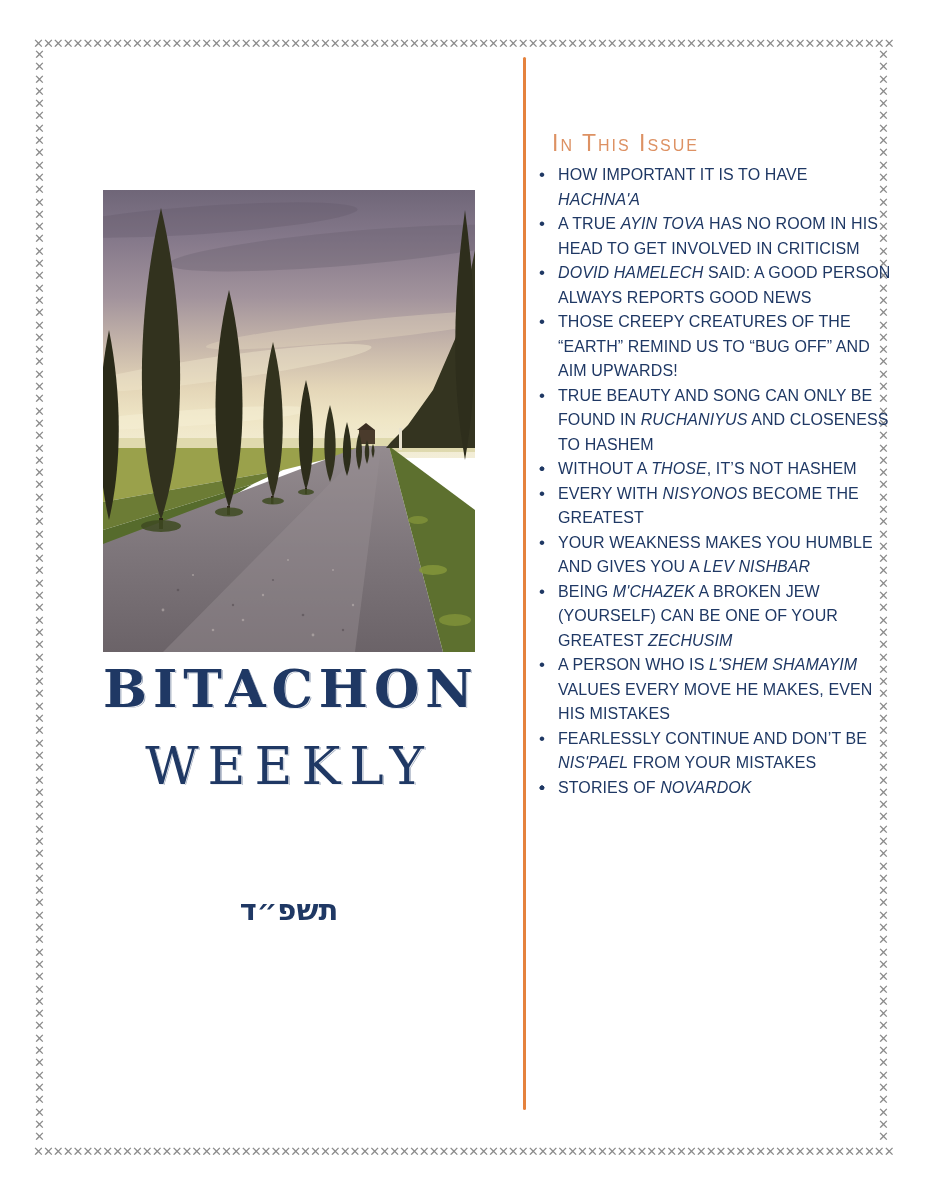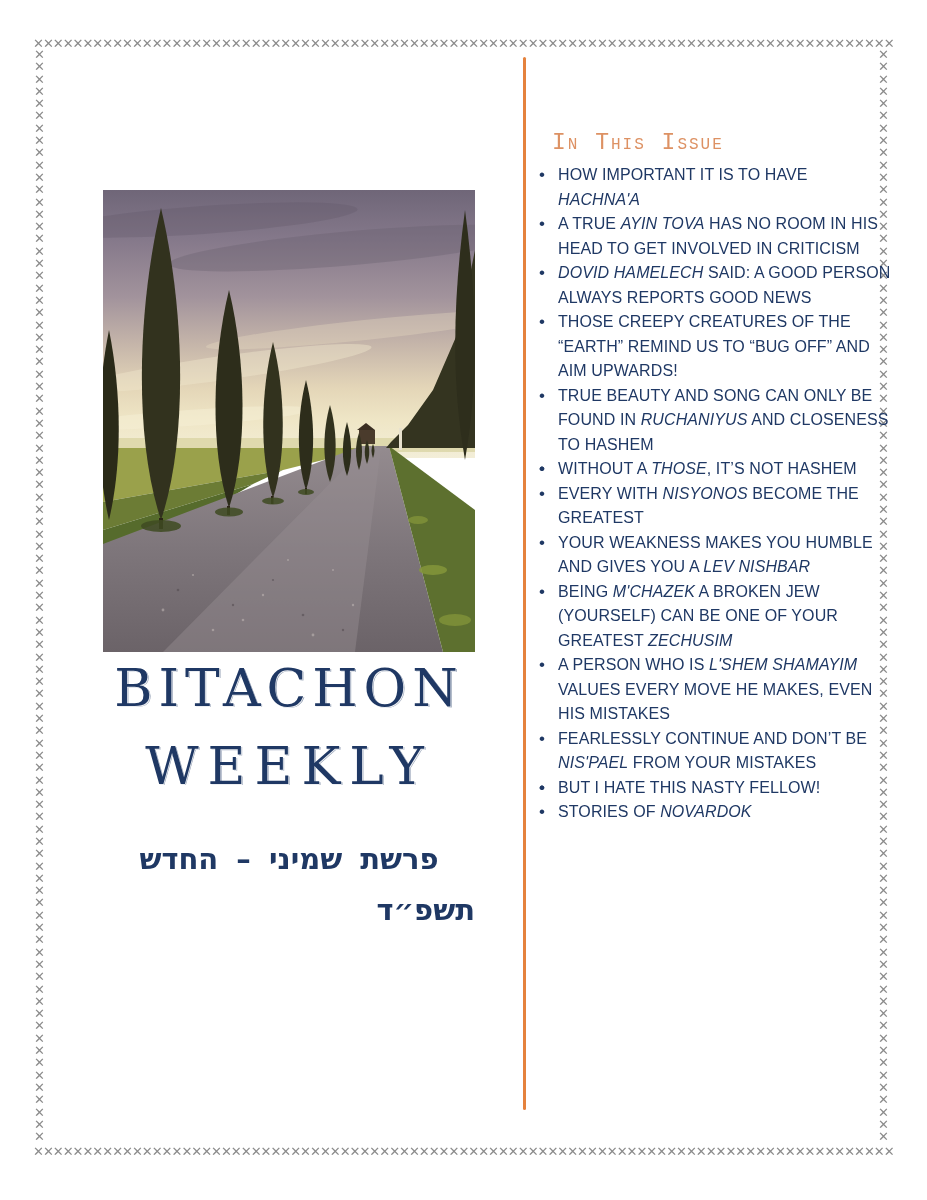--- a/index.html
+++ b/index.html
@@ -23,39 +23,39 @@
   .photo{ position:absolute; left:103px; top:190px; width:372px; height:462px; }
   .photo svg{ display:block; }
 
   
   .title-line{
     position:absolute; left:103px; width:372px; text-align:center;
     font-family:"DejaVu Serif","Liberation Serif",serif;
     color:var(--navy); font-weight:normal;
     text-shadow:0.6px 0.6px 0 rgba(255,255,255,0.85), 1.2px 1.2px 0 rgba(31,56,100,0.55);
   }
-  .title-1{ top:658px; font-size:52px; letter-spacing:6px; }
+  .title-1{ top:658px; font-size:52px; letter-spacing:6px;font-weight:bold; }
   .title-2{ top:736px; font-size:52px; letter-spacing:9px; }
   .hebrew{
     position:absolute; left:103px; width:372px; text-align:center;
     font-family:"DejaVu Sans", sans-serif; font-weight:bold;
     color:var(--navy); font-size:29px; word-spacing:8px;
   }
   .hebrew-1{ top:842px; }
-  .hebrew-2{ top:893px;text-align:right; }
+  .hebrew-2{ top:893px; }
 
   
   .accent-line{
     position:absolute; left:523px; top:57px; width:3px; height:1053px;
     background:var(--orange-line); border-radius:2px;
   }
   .issue-col{ position:absolute; left:537px; top:130px; width:354px; }
   .issue-heading{
     margin:0 0 7px 15px;
-    font-family:Liberation Mono, monospace;
+    font-family:Liberation Sans, sans-serif;
     font-variant:small-caps; letter-spacing:2px;
     font-size:23px; line-height:26px; color:var(--orange-heading); font-weight:normal;
   }
   .issue-list{ list-style:none; margin:0; padding:0; }
   .issue-list li{
     position:relative; padding-left:21px; color:var(--navy);
     font-size:16px; line-height:24.5px; letter-spacing:0.1px;
   }
   .issue-list .bullet{ position:absolute; left:2px; top:0; font-size:17px; }
   .issue-list .it{ font-style:italic; }
@@ -155,38 +155,37 @@
         <ellipse cx="58" cy="336" rx="20" ry="6"></ellipse>
         <ellipse cx="126" cy="322" rx="14" ry="4.5"></ellipse>
         <ellipse cx="170" cy="311" rx="11" ry="3.5"></ellipse>
         <ellipse cx="203" cy="302" rx="8" ry="3"></ellipse>
       </g>
     </svg>
   </div>
 
   <div class="title-line title-1">BITACHON</div>
   <div class="title-line title-2">WEEKLY</div>
-  <div class="hebrew hebrew-1" dir="rtl">פרשת שמיני – החדש</div>
   <div class="hebrew hebrew-2" dir="rtl">תשפ״ד</div>
 
   <div class="accent-line"></div>
   <div class="issue-col">
     <h2 class="issue-heading">In This Issue</h2>
     <ul class="issue-list">
         <li><span class="bullet">•</span><span>HOW IMPORTANT IT IS TO HAVE </span><span class="it">HACHNA'A</span></li>
         <li><span class="bullet">•</span><span>A TRUE </span><span class="it">AYIN TOVA</span><span> HAS NO ROOM IN HIS HEAD TO GET INVOLVED IN CRITICISM</span></li>
         <li><span class="bullet">•</span><span class="it">DOVID HAMELECH</span><span> SAID: A GOOD PERSON ALWAYS REPORTS GOOD NEWS</span></li>
         <li><span class="bullet">•</span><span>THOSE CREEPY CREATURES OF THE “EARTH” REMIND US TO “BUG OFF” AND AIM UPWARDS!</span></li>
         <li><span class="bullet">•</span><span>TRUE BEAUTY AND SONG CAN ONLY BE FOUND IN </span><span class="it">RUCHANIYUS</span><span> AND CLOSENESS TO HASHEM</span></li>
         <li><span class="bullet">•</span></li>
         <li><span class="bullet">•</span><span>WITHOUT A </span><span class="it">THOSE</span><span>, IT’S NOT HASHEM</span></li>
         <li><span class="bullet">•</span><span>EVERY WITH </span><span class="it">NISYONOS</span><span> BECOME THE GREATEST</span></li>
         <li><span class="bullet">•</span><span>YOUR WEAKNESS MAKES YOU HUMBLE AND GIVES YOU A </span><span class="it">LEV NISHBAR</span></li>
         <li><span class="bullet">•</span><span>BEING </span><span class="it">M'CHAZEK</span><span> A BROKEN JEW (YOURSELF) CAN BE ONE OF YOUR GREATEST </span><span class="it">ZECHUSIM</span></li>
         <li><span class="bullet">•</span><span>A PERSON WHO IS </span><span class="it">L'SHEM SHAMAYIM</span><span> VALUES EVERY MOVE HE MAKES, EVEN HIS MISTAKES</span></li>
         <li><span class="bullet">•</span><span>FEARLESSLY CONTINUE AND DON’T BE </span><span class="it">NIS'PAEL</span><span> FROM YOUR MISTAKES</span></li>
         <li><span class="bullet">•</span></li>
-        <li><span class="bullet">•</span><span>BUT I HATE THIS NASTY FELLOW!</span></li>
+        <li><span class="bullet">•</span></li>
         <li><span class="bullet">•</span><span>STORIES OF </span><span class="it">NOVARDOK</span></li>
       </ul>
   </div>
 
 </div>
 
 </body></html>

